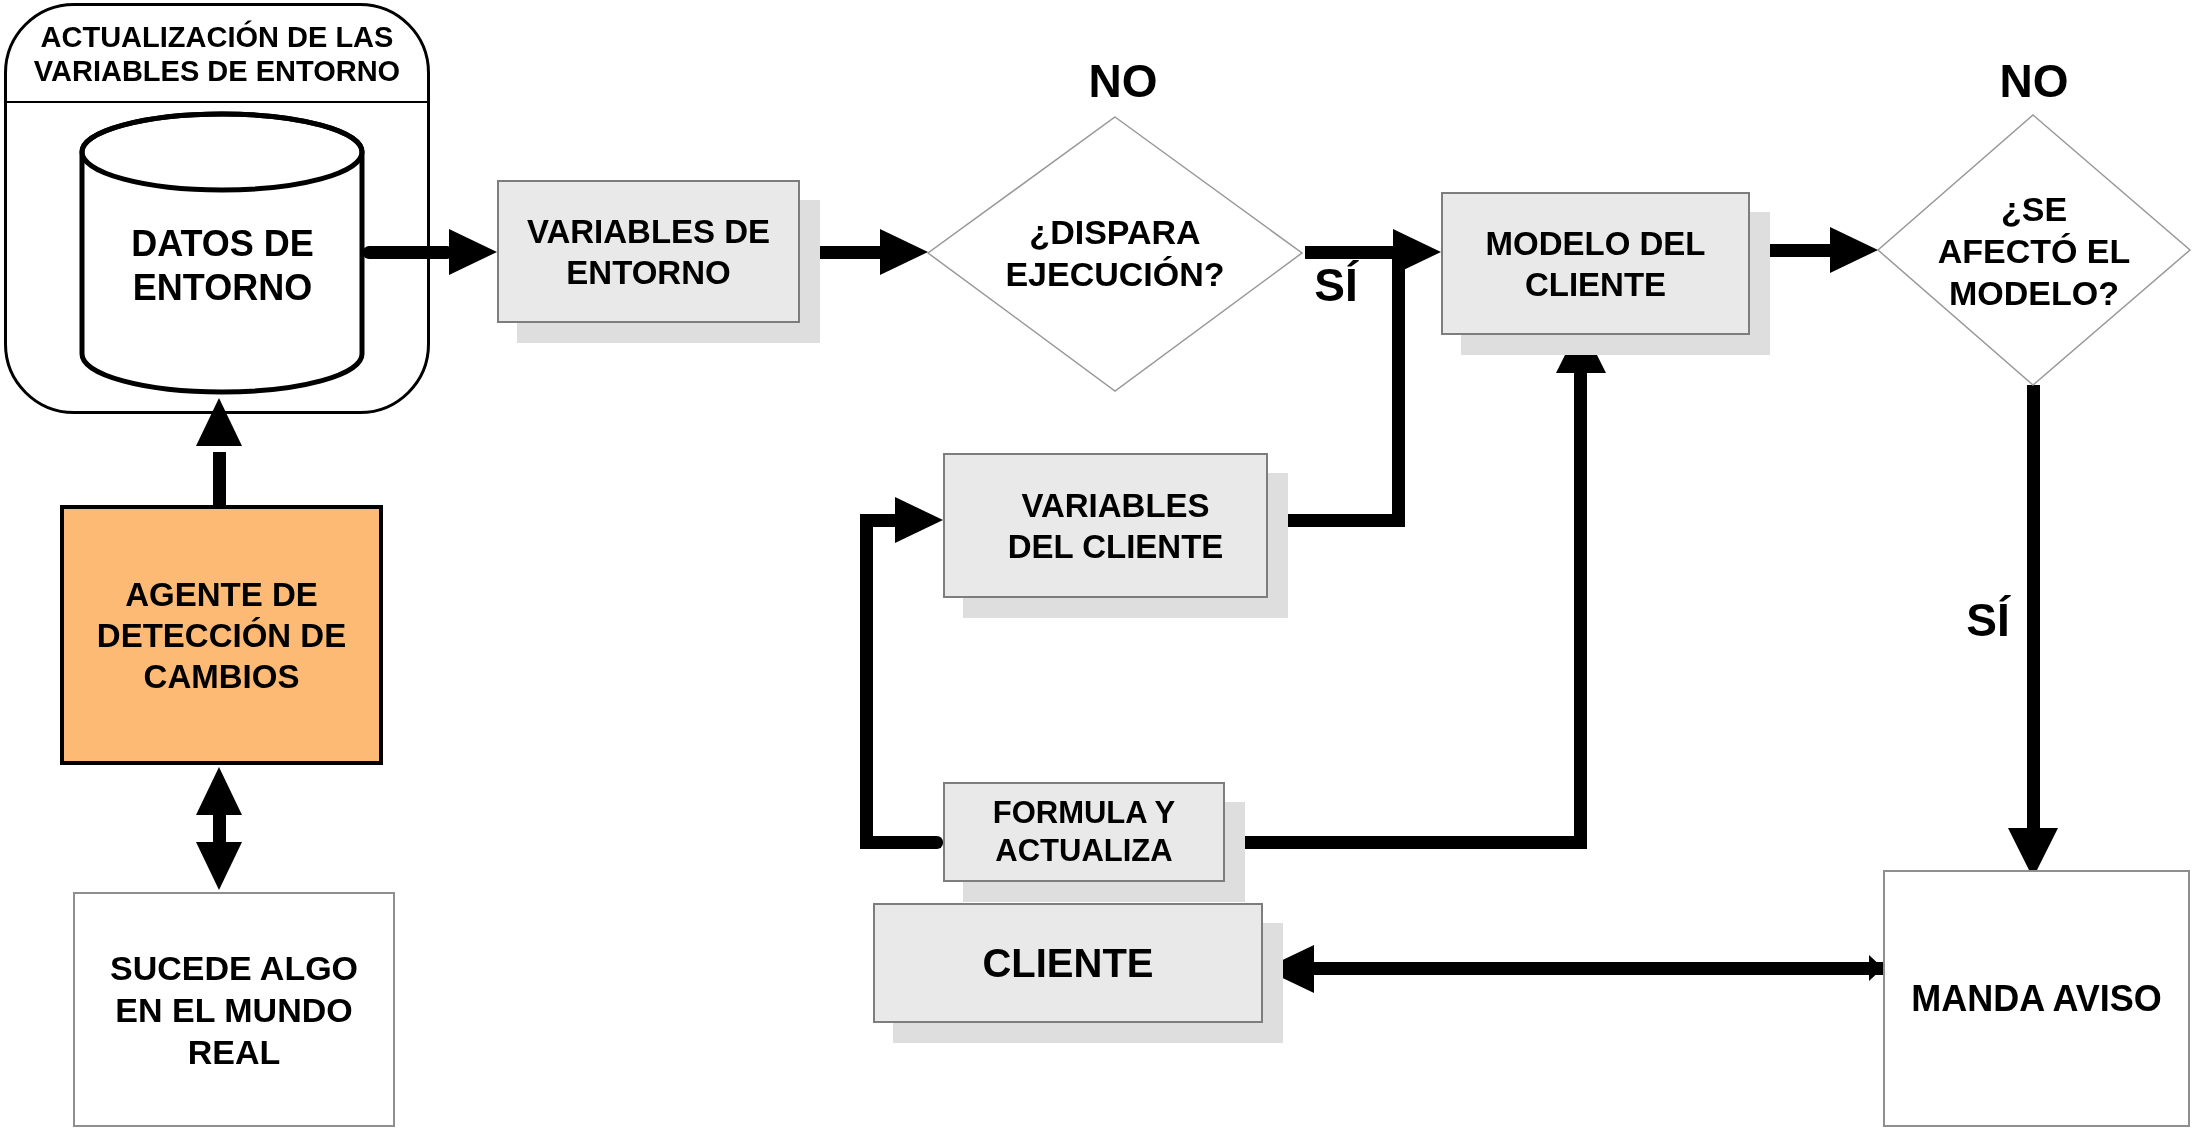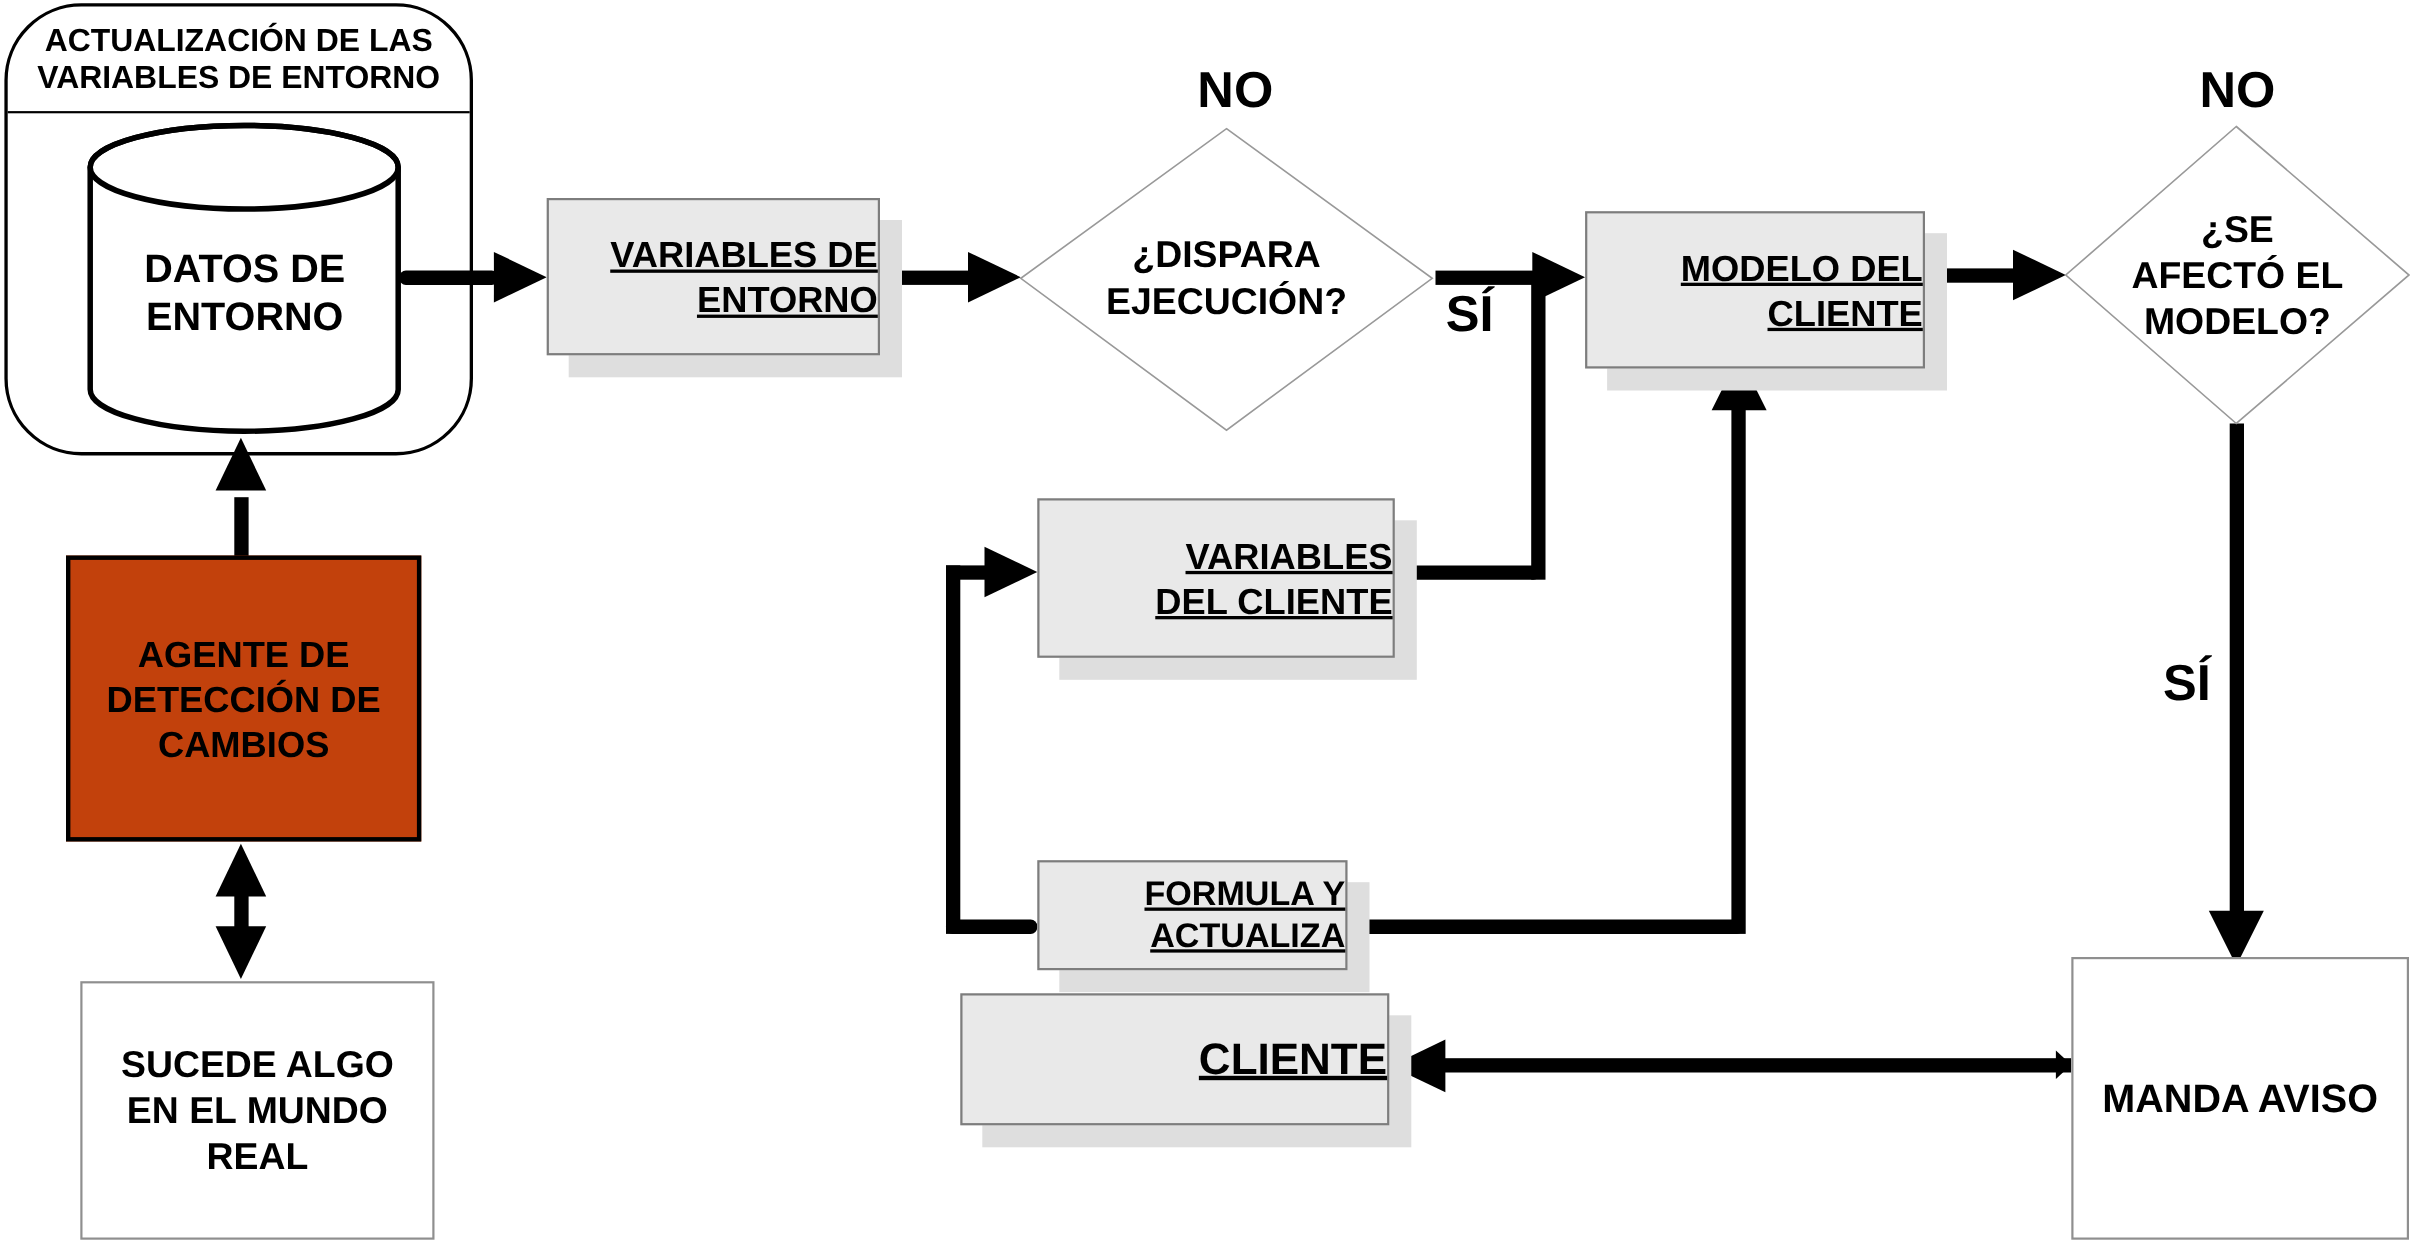--- a/index.html
+++ b/index.html
@@ -5,30 +5,30 @@
   html,body{margin:0;padding:0;background:#ffffff;}
   .canvas{
     position:relative;width:2194px;height:1131px;background:#ffffff;overflow:hidden;
     font-family:"Liberation Sans","DejaVu Sans",sans-serif;color:#000;
   }
   .abs{position:absolute;}
   
   .gbox{
     position:absolute;background:#e9e9e9;border:2px solid #7d7d7d;
     box-shadow:20px 20px 0 0 #dedede;
-    display:flex;flex-direction:column;align-items:flex-end;justify-content:center;
-    text-align:center;font-weight:bold;box-sizing:border-box;text-decoration:underline;
+    display:flex;flex-direction:column;align-items:center;justify-content:center;
+    text-align:center;font-weight:bold;box-sizing:border-box;
   }
   .wbox{
     position:absolute;background:#ffffff;border:2px solid #8f8f8f;
     display:flex;flex-direction:column;align-items:center;justify-content:center;
     text-align:center;font-weight:bold;box-sizing:border-box;
   }
   .blackbox{
-    position:absolute;background:#c2410c;border:4px solid #000000;
+    position:absolute;background:#fdba74;border:4px solid #000000;
     display:flex;flex-direction:column;align-items:center;justify-content:center;
     text-align:center;font-weight:bold;box-sizing:border-box;
   }
   .rounded-container{
     position:absolute;left:4px;top:3px;width:426px;height:411px;
     border:3px solid #000;border-radius:70px;background:#fff;box-sizing:border-box;
   }
   .container-title{
     height:95px;border-bottom:2px solid #000;
     display:flex;flex-direction:column;align-items:center;justify-content:center;

